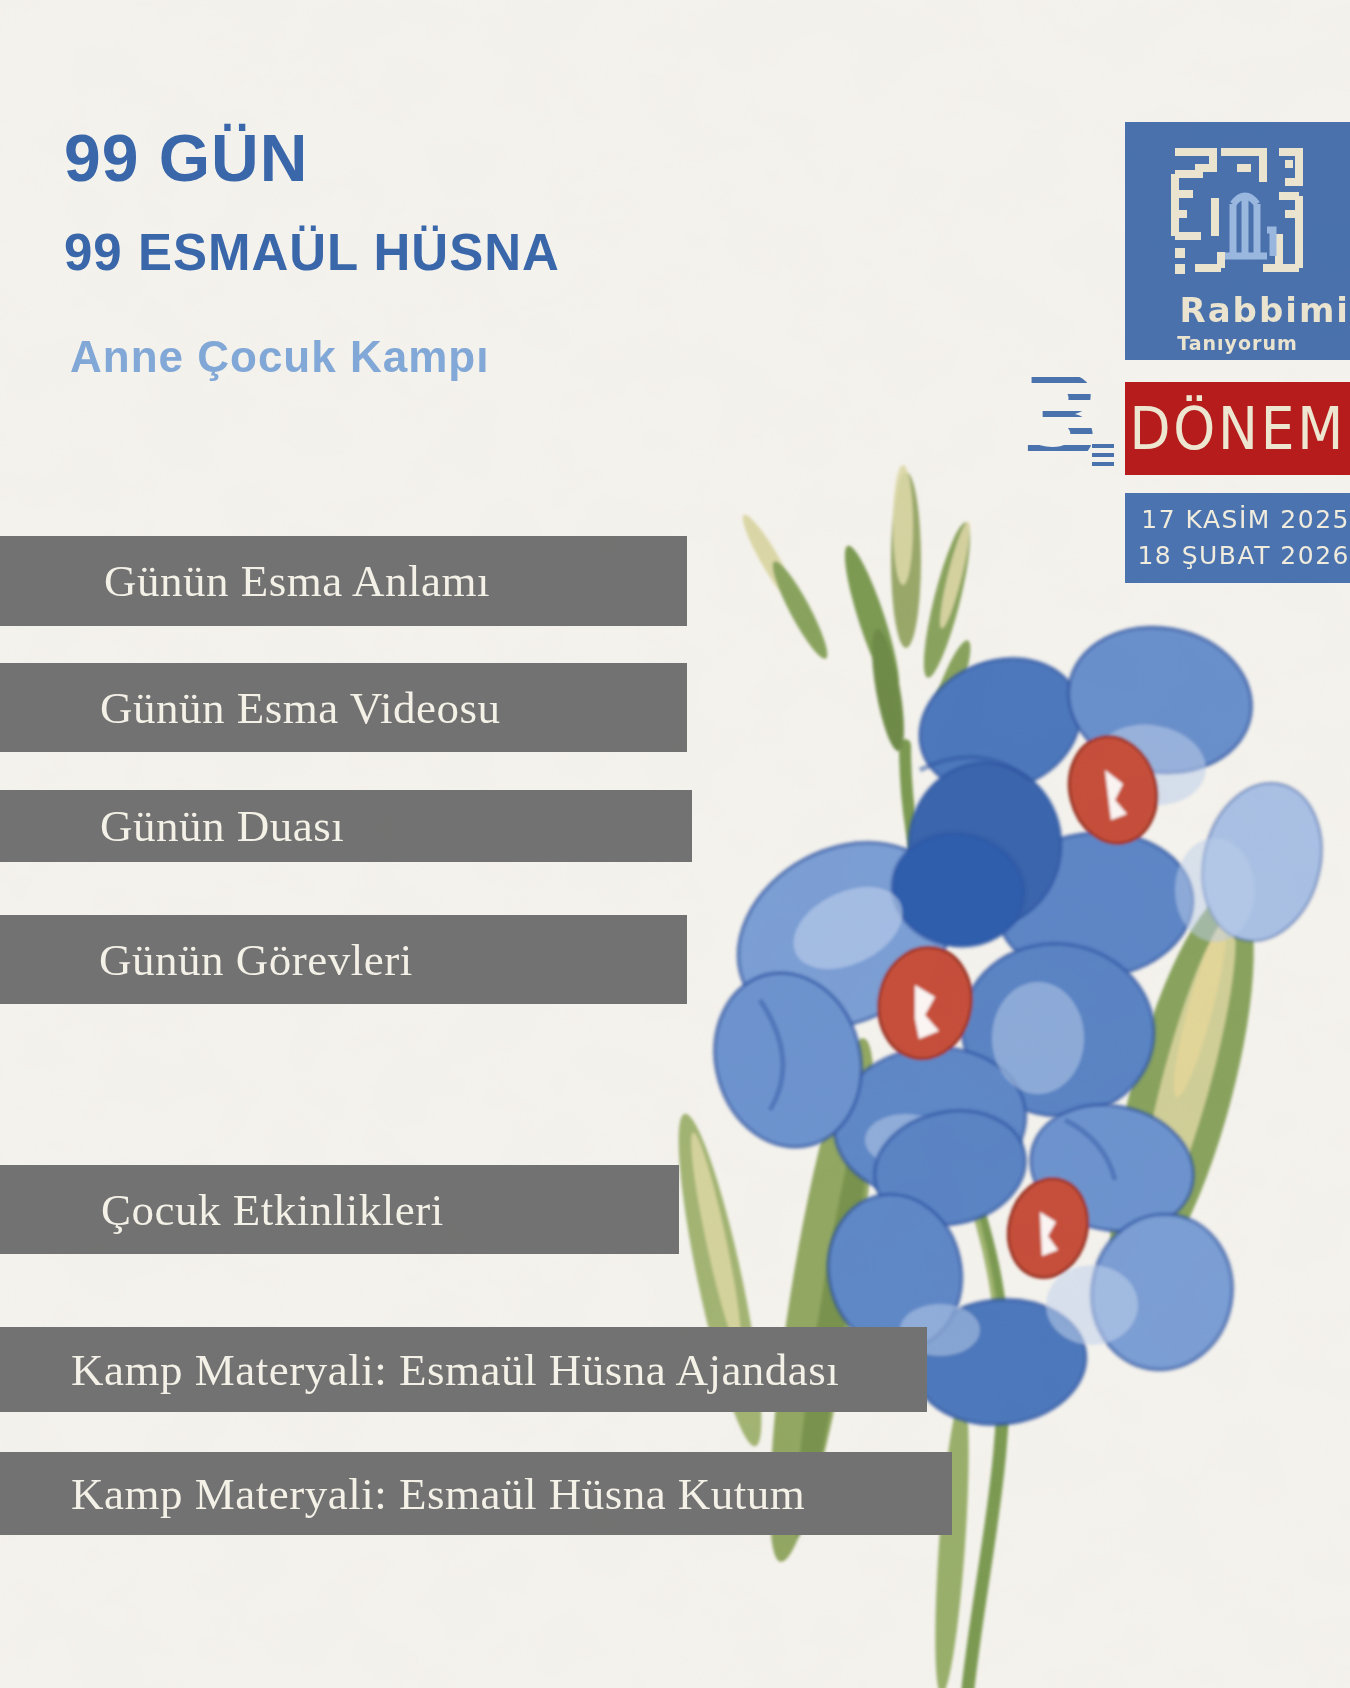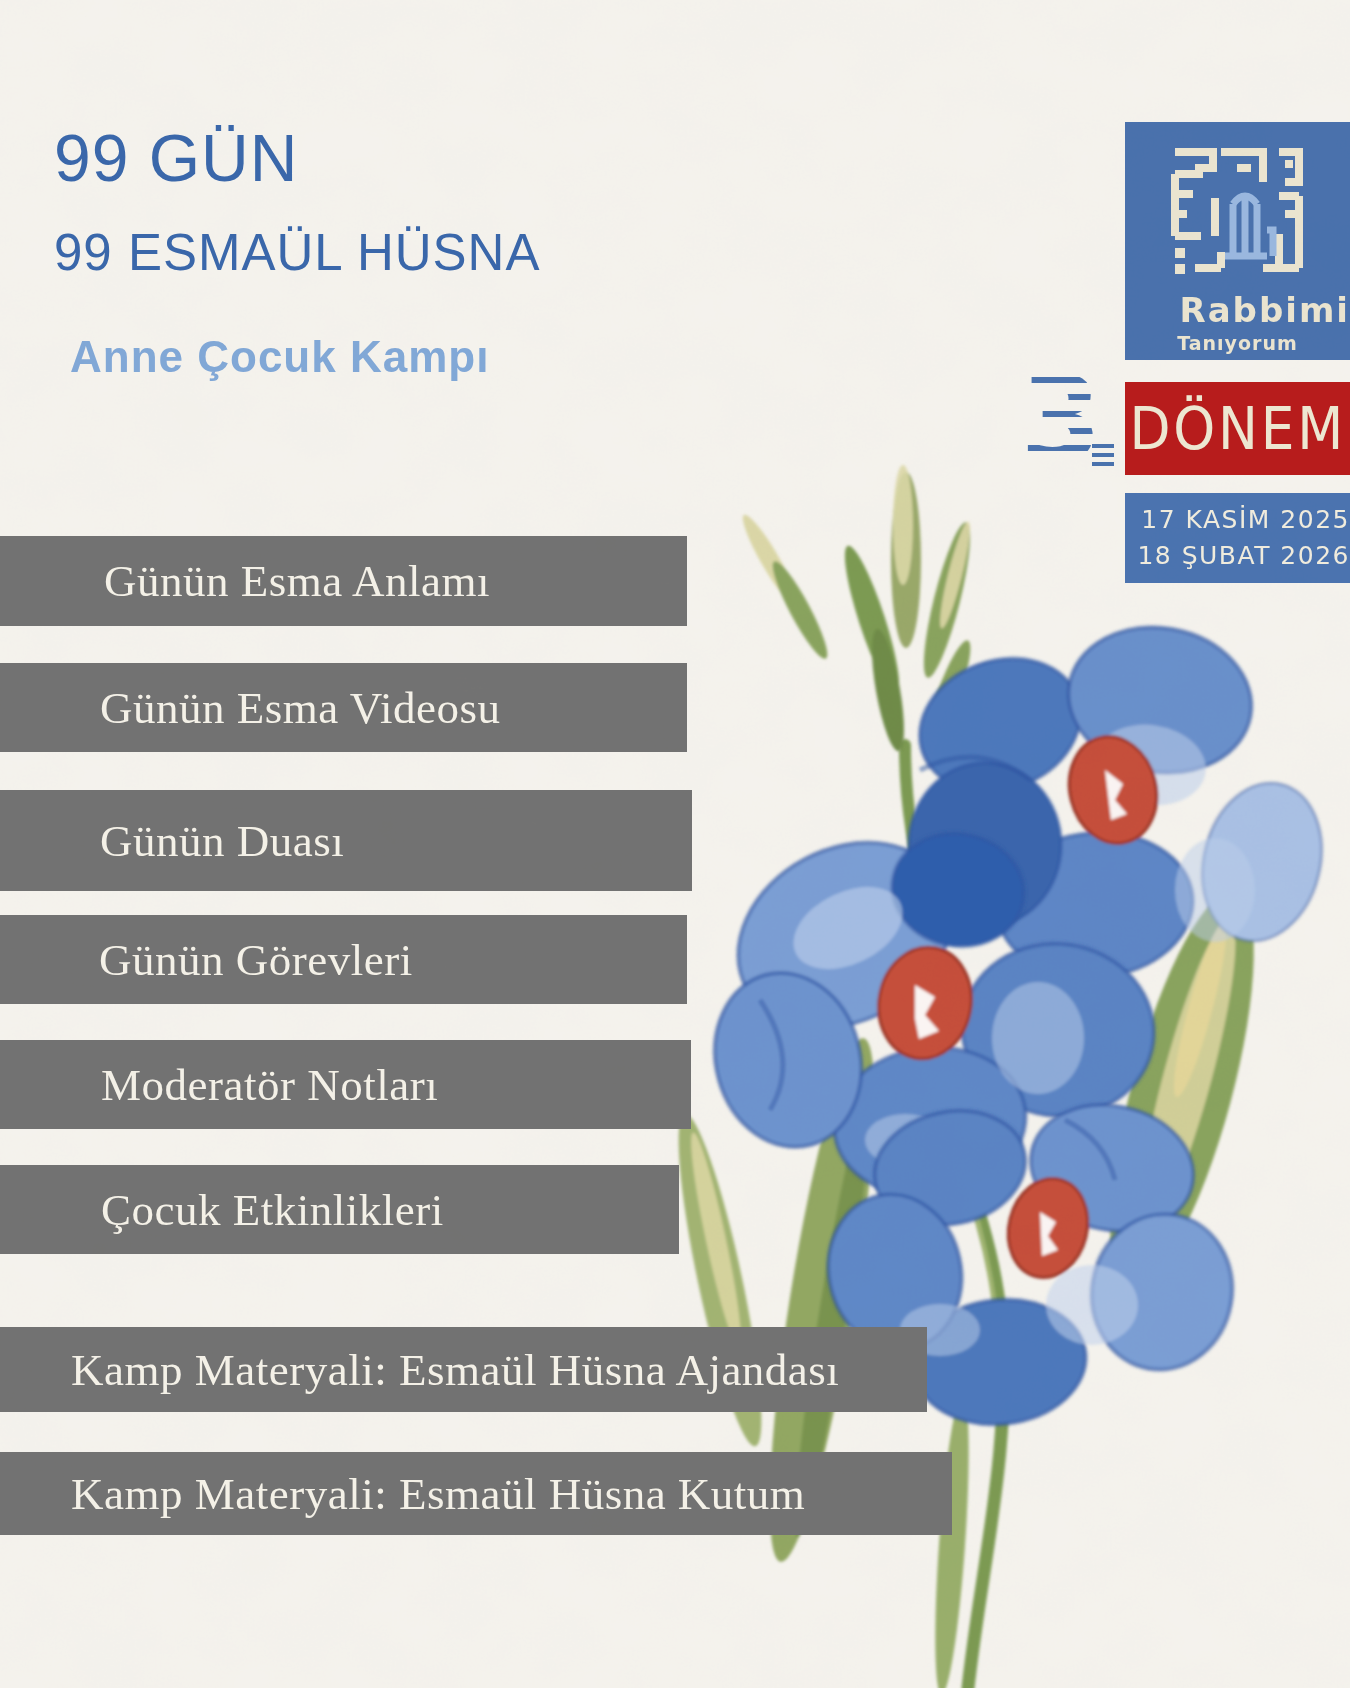--- a/index.html
+++ b/index.html
@@ -6,21 +6,21 @@
   .poster{
     position:relative;width:1350px;height:1688px;margin:0 auto;
     background:#f6f4ef;overflow:hidden;
     font-family:"Liberation Sans",sans-serif;
   }
   svg.layer{position:absolute;left:0;top:0;pointer-events:none;}
   .texture{z-index:4;mix-blend-mode:multiply;opacity:.55;}
   .flower{z-index:1;}
 
   
-  .title-line{position:absolute;left:54px;color:#3a68ac;font-weight:normal;
+  .title-line{position:absolute;left:64px;color:#3a68ac;font-weight:bold;
     letter-spacing:1px;white-space:nowrap;z-index:2;}
   .title-1{top:125px;font-size:66px;line-height:66px;}
   .title-2{top:220px;font-size:51px;line-height:66px;}
   .subtitle{position:absolute;left:70px;top:335px;font-size:44px;line-height:44px;
     font-weight:bold;color:#82a9d9;letter-spacing:1px;z-index:2;}
 
   
   .logo-box{position:absolute;left:1125px;top:122px;width:225px;height:238px;
     background:#4a72ae;z-index:2;}
   .logo-cal{position:absolute;left:42px;top:16px;}
@@ -50,21 +50,21 @@
   .date-line{font-family:"DejaVu Sans",sans-serif;font-size:25px;line-height:36px;
     color:#f2eee0;letter-spacing:1.5px;font-weight:500;white-space:nowrap;}
 
   
   .banner{position:absolute;left:0;background:#737373;z-index:2;
     display:flex;align-items:center;
     font-family:"Liberation Serif",serif;font-size:45px;color:#f6f3ea;
     letter-spacing:.5px;white-space:nowrap;}
   .b1{top:536px;height:90px;width:583px;padding-left:104px;}
   .b2{top:663px;height:89px;width:587px;padding-left:100px;}
-  .b3{top:790px;height:101px;width:592px;padding-left:100px;}
+  .b3{top:790px;height:72px;width:592px;padding-left:100px;}
   .b4{top:915px;height:89px;width:588px;padding-left:99px;}
   .b5{top:1040px;height:89px;width:590px;padding-left:101px;}
   .b6{top:1165px;height:89px;width:578px;padding-left:101px;}
   .b7{top:1327px;height:85px;width:856px;padding-left:71px;}
   .b8{top:1452px;height:83px;width:881px;padding-left:71px;}
 </style>
 </head>
 <body>
 
 <div class="poster">
@@ -200,21 +200,20 @@
 
   <div class="dates-box">
     <span class="date-line">17 KASİM 2025</span>
     <span class="date-line">18 ŞUBAT 2026</span>
   </div>
 
   <div class="banner b1">Günün Esma Anlamı</div>
   <div class="banner b2">Günün Esma Videosu</div>
   <div class="banner b3">Günün Duası</div>
   <div class="banner b4">Günün Görevleri</div>
-  <div class="banner b5">Moderatör Notları</div>
   <div class="banner b6">Çocuk Etkinlikleri</div>
   <div class="banner b7">Kamp Materyali: Esmaül Hüsna Ajandası</div>
   <div class="banner b8">Kamp Materyali: Esmaül Hüsna Kutum</div>
 
   <svg class="layer texture" width="1350" height="1688" viewBox="0 0 1350 1688">
     <defs>
       <filter id="coarse" x="0" y="0" width="100%" height="100%">
         <feTurbulence type="fractalNoise" baseFrequency="0.014 0.018" numOctaves="3" seed="8"></feTurbulence>
         <feColorMatrix type="saturate" values="0"></feColorMatrix>
         <feComponentTransfer>

